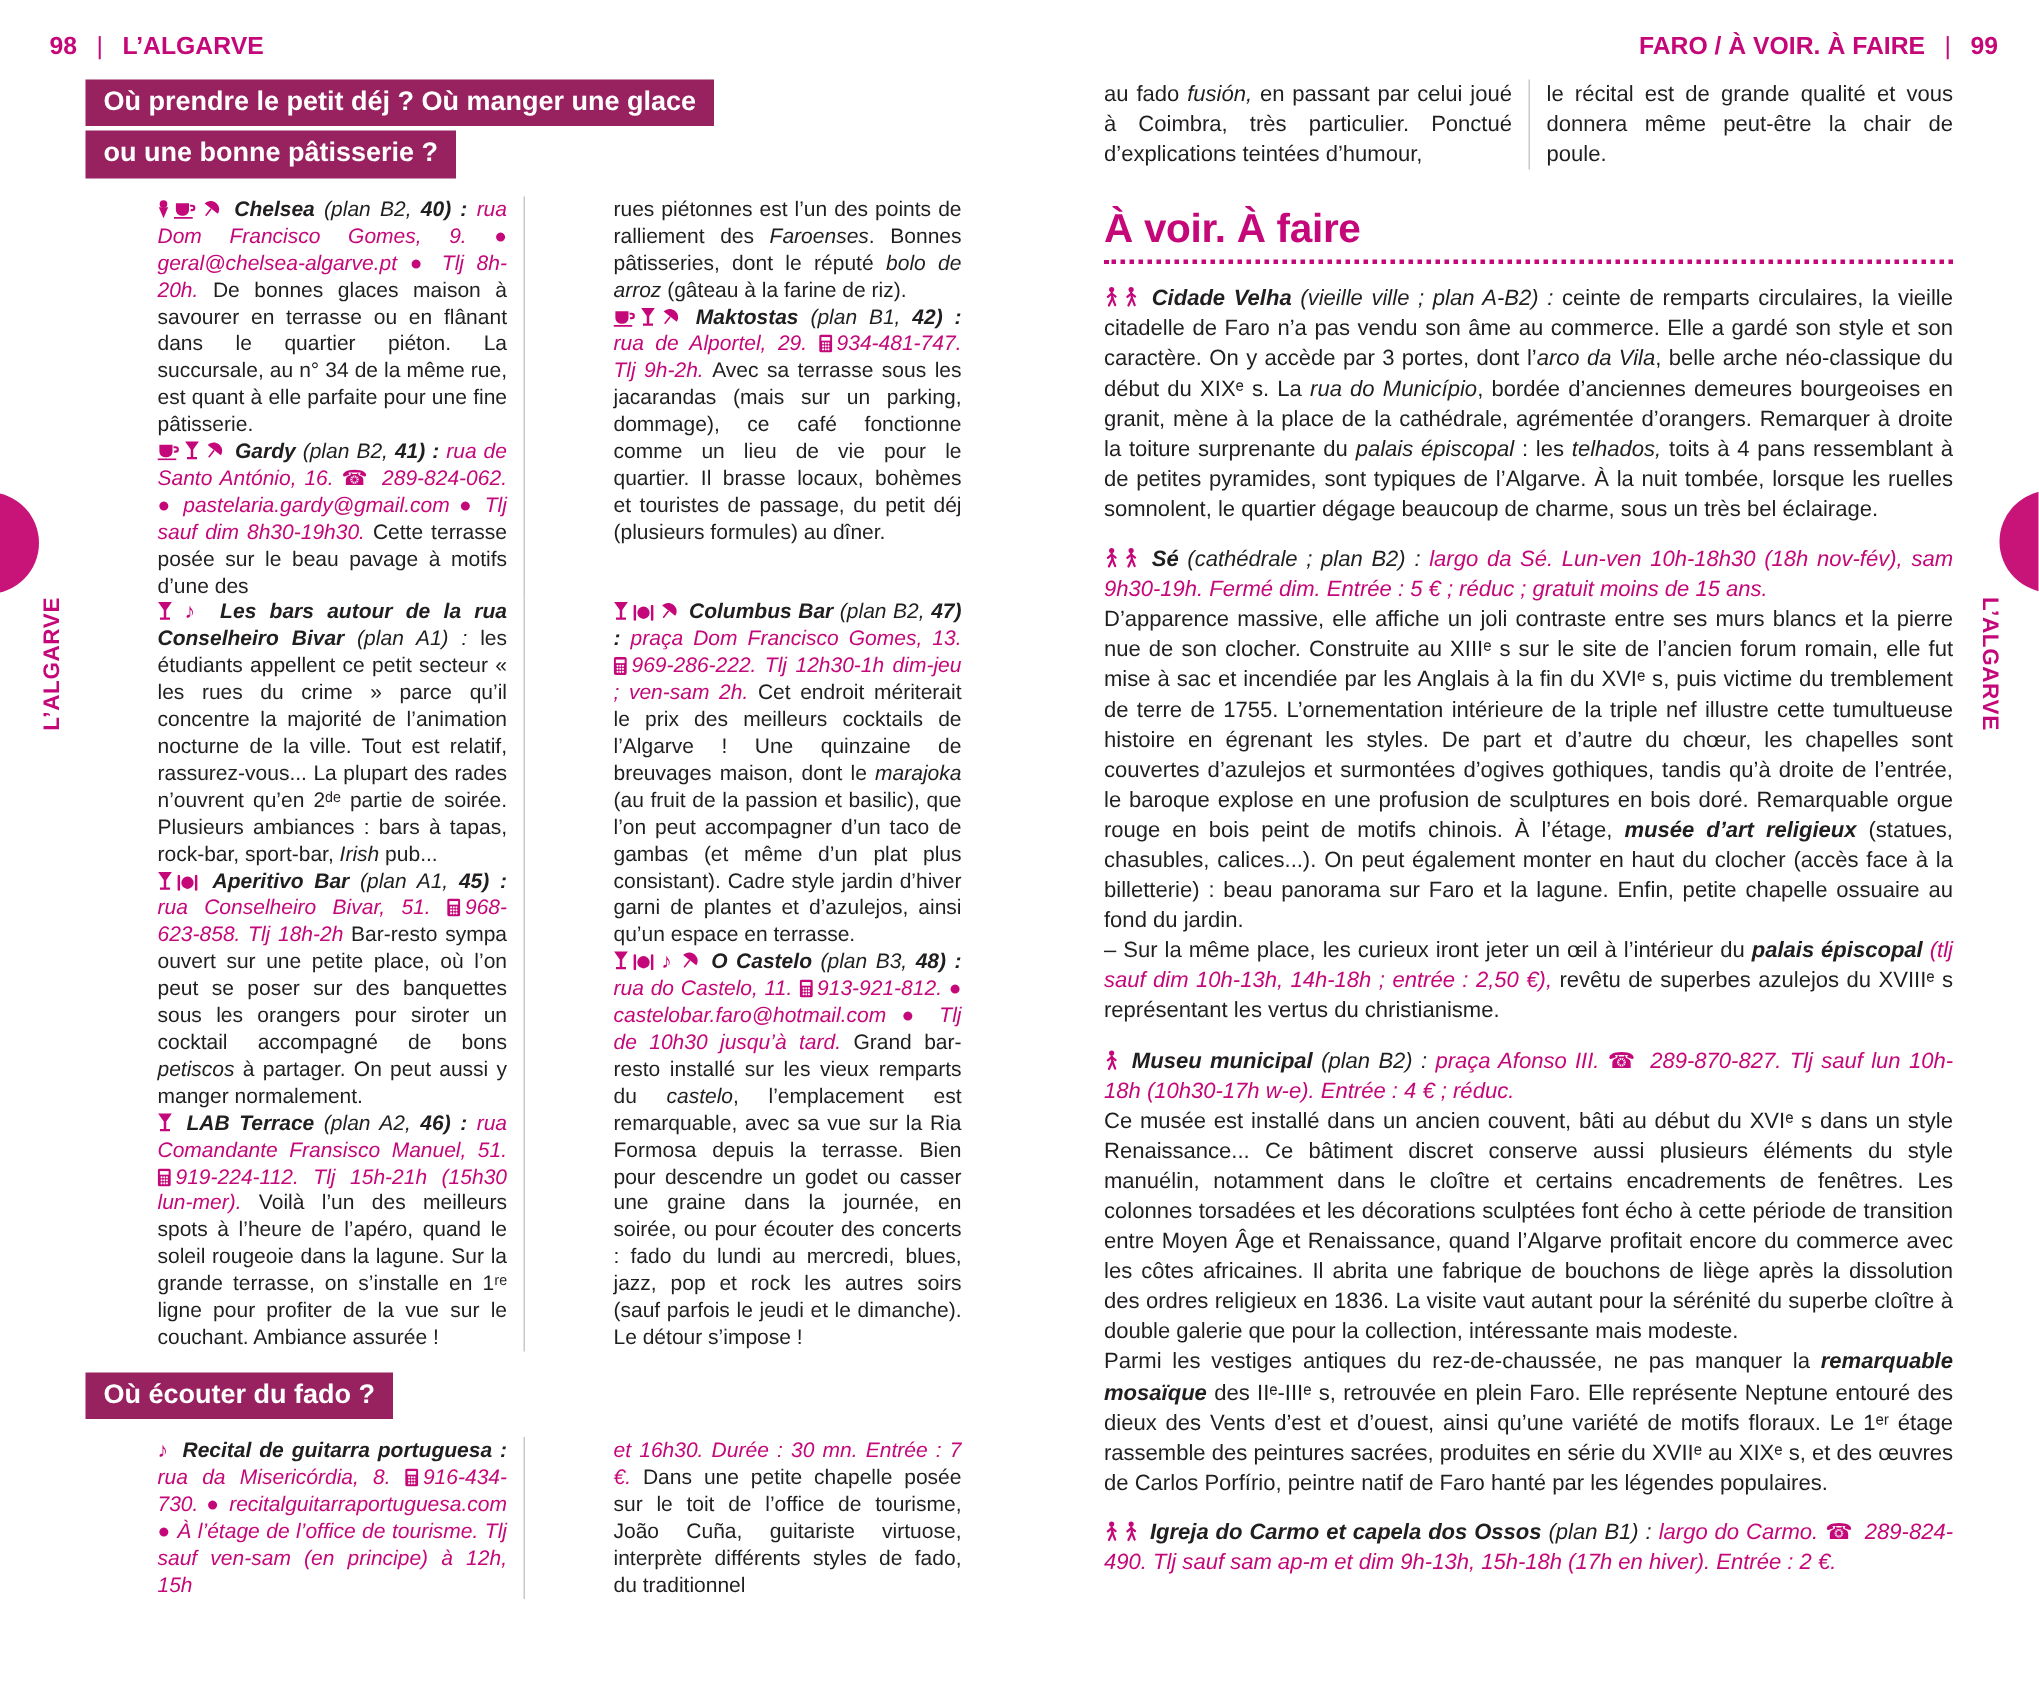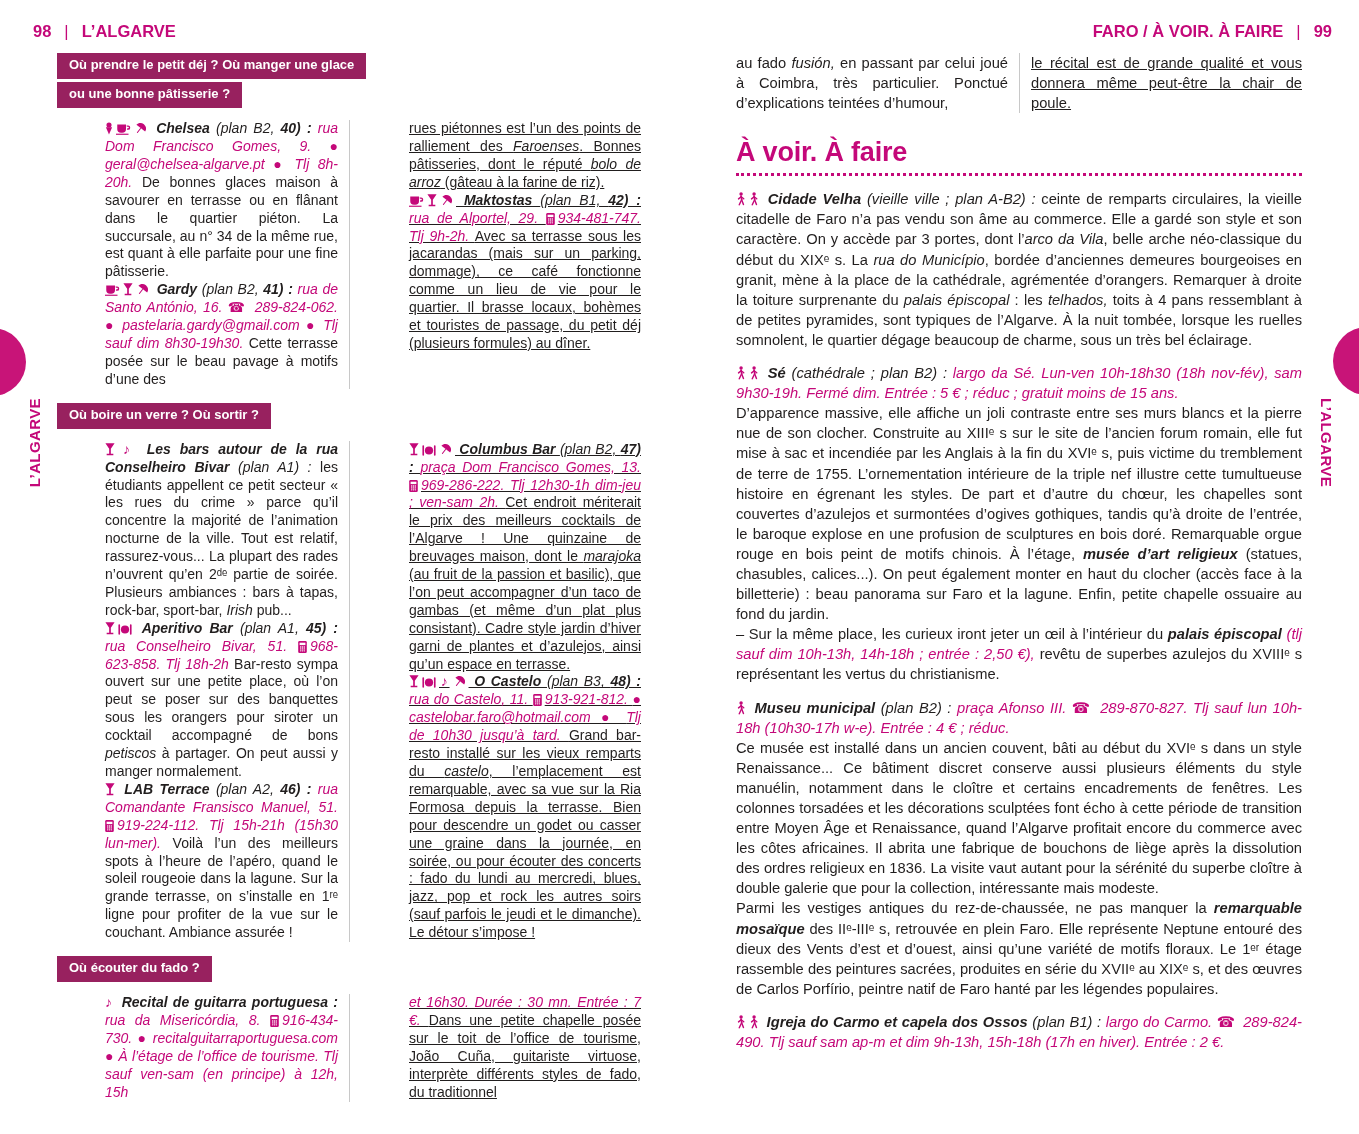--- a/index.html
+++ b/index.html
@@ -17,27 +17,27 @@
   .page{position:absolute;top:22px;}
   .page-left{left:57px;width:584px;}
   .page-right{left:736px;width:566px;}
 
   .page-head{display:flex;align-items:center;gap:13px;font-weight:700;font-size:16.5px;color:var(--accent);margin-bottom:12px;}
   .page-left .page-head{margin-left:-24px;}
   .page-right .page-head{justify-content:flex-end;margin-right:-30px;}
   .page-head .sep{font-weight:400;}
 
   .banner-wrap{margin:10px 0 12px;}
-  .banner-line{display:table;background:var(--banner);color:#fff;font-weight:700;font-size:13px;line-height:1.08;padding:5px 12px 7px;margin-bottom:3px;}
+  .banner-line{display:table;background:var(--banner);color:#fff;font-weight:700;font-size:18px;line-height:1.08;padding:5px 12px 7px;margin-bottom:3px;}
   .banner-wrap.mt{margin-top:14px;}
 
   .cols{display:flex;align-items:stretch;}
   .col{width:50%;box-sizing:border-box;text-align:justify;}
   .col:first-child{padding-right:11px;}
-  .col + .col{border-left:1px solid var(--rule);padding-left:11px;text-decoration:underline;}
+  .col + .col{border-left:1px solid var(--rule);padding-left:11px;}
 
   .para{margin:0;}
   .para.gap{margin-top:13px;}
   .page-left .para{font-size:14px;line-height:17.9px;margin-left:48px;}
   .page-right .para{font-size:14.7px;line-height:20.1px;text-align:justify;}
 
   h1.section-heading{color:var(--accent);font-size:27px;font-weight:700;margin:24px 0 0;letter-spacing:-0.2px;}
   .dotted-rule{height:0;border-bottom:3px dotted var(--accent);margin:5px 0 12px;}
 
   .r-title{font-weight:700;font-style:italic;}
@@ -126,23 +126,20 @@
                 <circle cx="5" cy="9.2" r="0.85"></circle>
                 <circle cx="7.1" cy="9.2" r="0.85"></circle>
                 <circle cx="2.9" cy="11.5" r="0.85"></circle>
                 <circle cx="5" cy="11.5" r="0.85"></circle>
                 <circle cx="7.1" cy="11.5" r="0.85"></circle>
               </g>
             </svg></span><span class="r-ac">934-481-747. Tlj 9h-2h. </span><span class="r-plain">Avec sa terrasse sous les jacarandas (mais sur un parking, dommage), ce café fonctionne comme un lieu de vie pour le quartier. Il brasse locaux, bohèmes et touristes de passage, du petit déj (plusieurs formules) au dîner.</span></p>
       </div>
     </div>
 
-  <div class="banner-wrap mt">
-    <div class="banner-line">Où boire un verre ? Où sortir ?</div>
-  </div>
 
   <div class="cols">
       <div class="col">
         <p class="para"><span class="icon-run"><svg viewBox="0 0 12 15" width="10" height="13">
               <path d="M0.5 0 h11 L7 6.5 V12.5 h3 v1.8 H2 v-1.8 h3 V6.5 Z" fill="currentColor"></path>
             </svg></span><span class="icon-run">♪</span><span class="r-title"> Les bars autour de la rua Conselheiro Bivar </span><span class="r-it">(plan A1) : </span><span class="r-plain">les étudiants appellent ce petit secteur « les rues du crime » parce qu’il concentre la majorité de l’animation nocturne de la ville. Tout est relatif, rassurez-vous... La plupart des rades n’ouvrent qu’en 2ᵈᵉ partie de soirée. Plusieurs ambiances : bars à tapas, rock-bar, sport-bar, </span><span class="r-it">Irish</span><span class="r-plain"> pub...</span></p>
         <p class="para"><span class="icon-run"><svg viewBox="0 0 12 15" width="10" height="13">
               <path d="M0.5 0 h11 L7 6.5 V12.5 h3 v1.8 H2 v-1.8 h3 V6.5 Z" fill="currentColor"></path>
             </svg></span><span class="icon-run"><svg viewBox="0 0 17 13" width="14" height="11">
               <rect x="0.5" y="0" width="2" height="13" rx="1" fill="currentColor"></rect>

